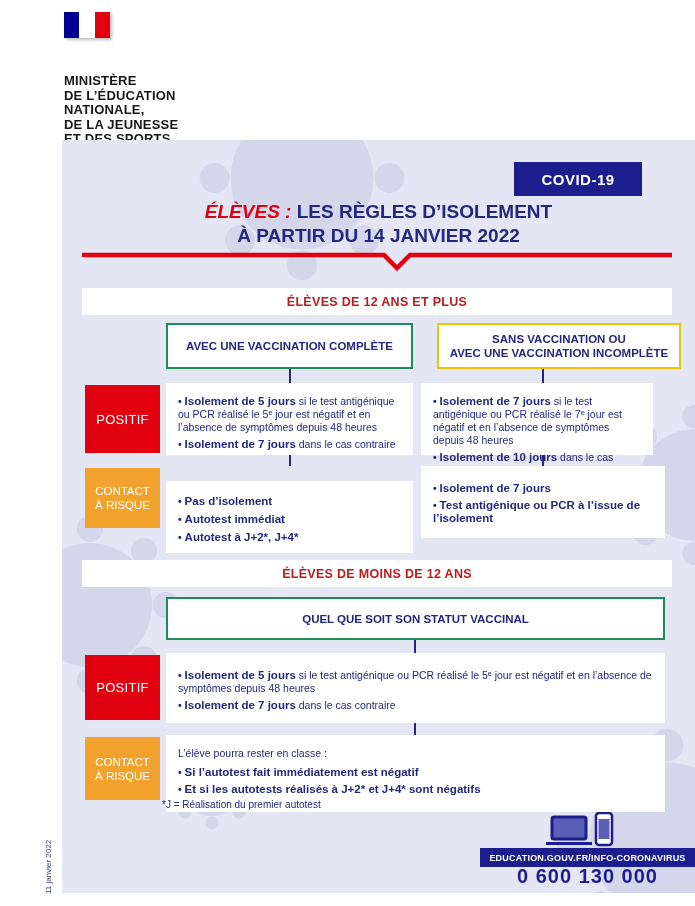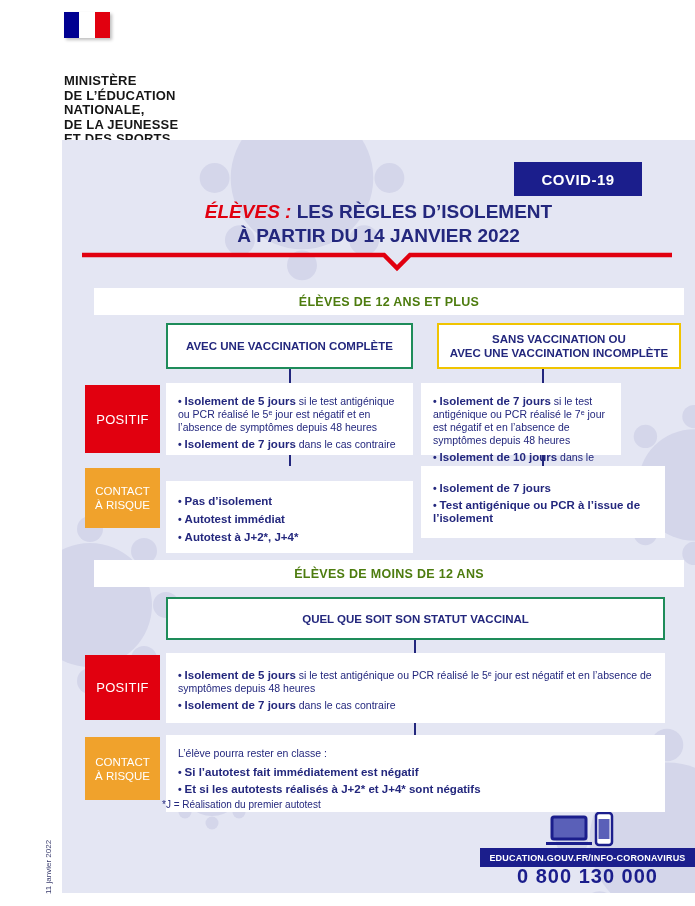--- a/index.html
+++ b/index.html
@@ -29,43 +29,43 @@
          color:#fff;font-weight:bold;font-size:15px;letter-spacing:.5px;
          display:flex;align-items:center;justify-content:center;}
 
   .title{position:absolute;left:0;top:60px;width:100%;text-align:center;
          font-weight:bold;font-size:19px;line-height:24px;color:#23277d;}
   .t-red{color:#e1000f;font-style:italic;}
 
   .divider{position:absolute;left:20px;top:112px;}
 
   .bar{position:absolute;left:20px;width:590px;height:27px;background:#fff;
-       color:#4d7c0f;font-weight:bold;font-size:12.5px;letter-spacing:.3px;
-       display:flex;align-items:center;justify-content:center;margin-left:12px;}
+       color:#b91c1c;font-weight:bold;font-size:12.5px;letter-spacing:.3px;
+       display:flex;align-items:center;justify-content:center;}
   .bar-a{top:148px;} .bar-b{top:420px;}
 
   .colhead{position:absolute;background:#fff;color:#23277d;font-weight:bold;font-size:11.5px;
            line-height:14px;text-align:center;display:flex;align-items:center;justify-content:center;}
   .ch-green{border:2px solid #1e8c5a;}
   .ch-yellow{border:2px solid #f0c400;}
   .ch1{left:104px;top:183px;width:243px;height:42px;}
   .ch2{left:359px;top:183px;width:240px;height:42px;margin-left:16px;}
   .ch3{left:104px;top:457px;width:495px;height:39px;}
 
   .rowlabel{position:absolute;left:23px;width:75px;color:#fff;font-weight:normal;text-align:center;
             display:flex;flex-direction:column;align-items:center;justify-content:center;}
   .lbl-red{background:#e1000f;font-size:13px;letter-spacing:.3px;}
   .lbl-orange{background:#f0a22c;font-size:11.5px;line-height:14px;}
   .p1{top:245px;height:68px;} .c1{top:328px;height:60px;}
   .p2{top:515px;height:65px;} .c2{top:597px;height:63px;}
 
   .content{position:absolute;background:#fff;box-sizing:border-box;padding:8px 12px;
            color:#23277d;font-size:10.5px;line-height:13px;}
   .b1{left:104px;top:243px;width:247px;height:72px;}
-  .b2{left:359px;top:243px;width:200px;height:72px;}
+  .b2{left:359px;top:243px;width:232px;height:72px;}
   .b3{left:104px;top:341px;width:247px;height:72px;padding-top:9px;}
   .b4{left:359px;top:326px;width:244px;height:72px;padding-top:12px;}
   .b5{left:104px;top:513px;width:499px;height:70px;padding-top:12px;}
   .b6{left:104px;top:595px;width:499px;height:77px;padding-top:10px;}
   .bullet{margin:4px 0;}
   .b3 .bullet{margin:5px 0;}
   .bullet::before{content:"• ";font-weight:bold;}
   .lead{font-weight:bold;font-size:11.5px;}
   .intro{margin:2px 0 6px;}
 
@@ -226,17 +226,17 @@
         <rect x="8" y="5" width="34" height="22" rx="2" fill="#5a60b8" stroke="#1b1e8c" stroke-width="3"></rect>
         <path d="M2 30 h46 v3 h-46 z" fill="#1b1e8c"></path>
       </g>
       <g>
         <rect x="52" y="1" width="16" height="32" rx="3" fill="#ffffff" stroke="#1b1e8c" stroke-width="2.5"></rect>
         <rect x="54.5" y="7" width="11" height="20" fill="#5a60b8"></rect>
       </g>
     </svg>
 
     <div class="urlbanner">EDUCATION.GOUV.FR/INFO-CORONAVIRUS</div>
-    <div class="phone">0 800 130 000</div>
+    <div class="phone">0 600 130 000</div>
     <div class="phonenote">(appel gratuit)</div>
 
   </main>
 </div>
 
 </body></html>

